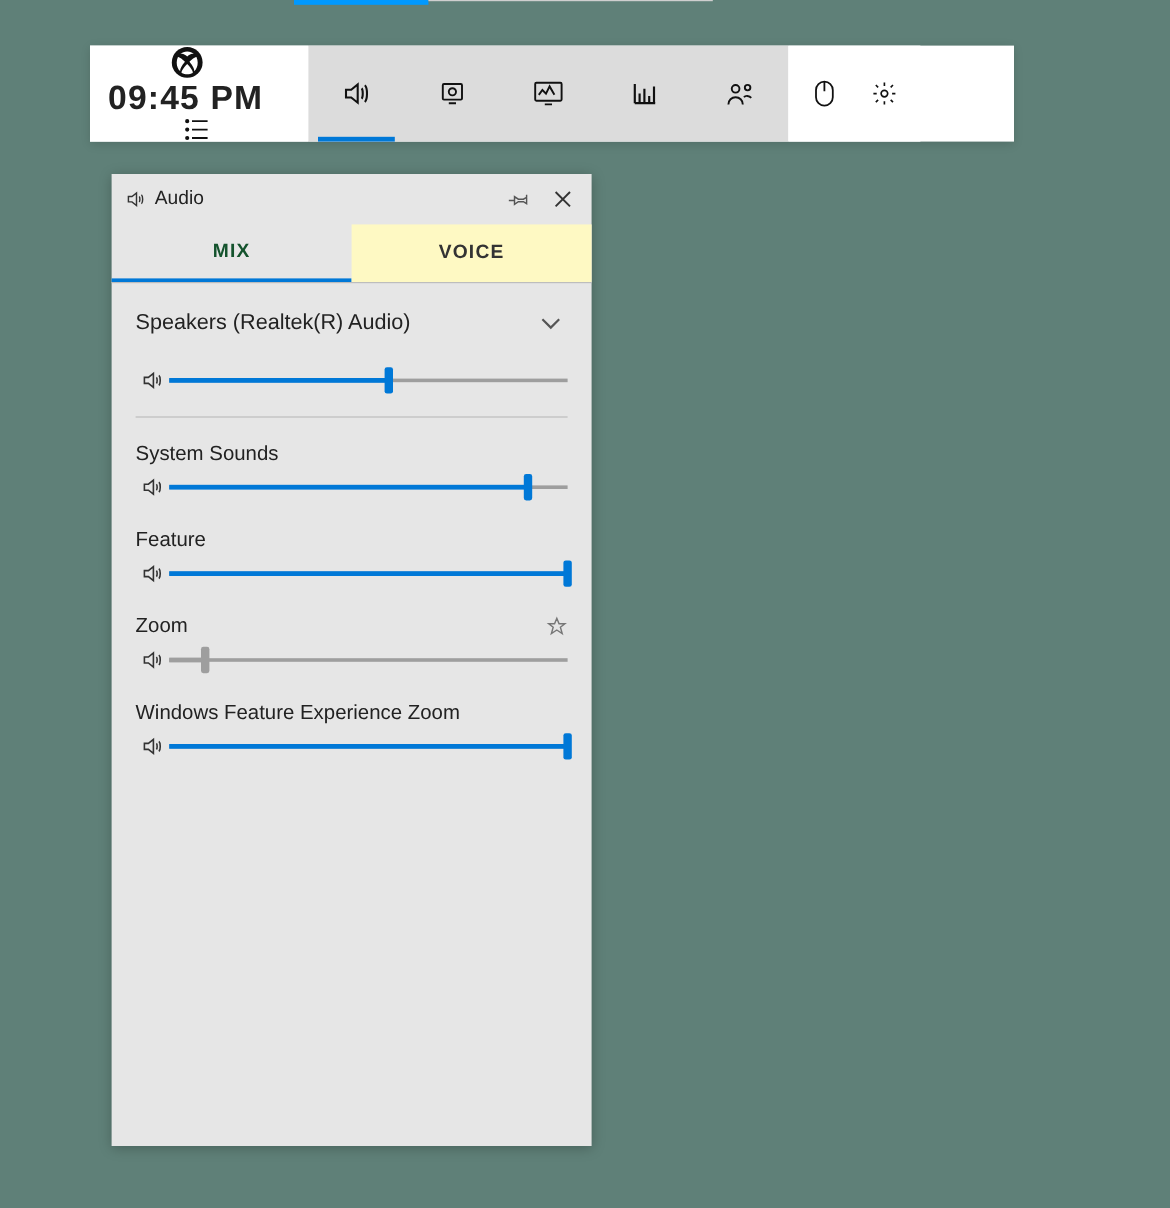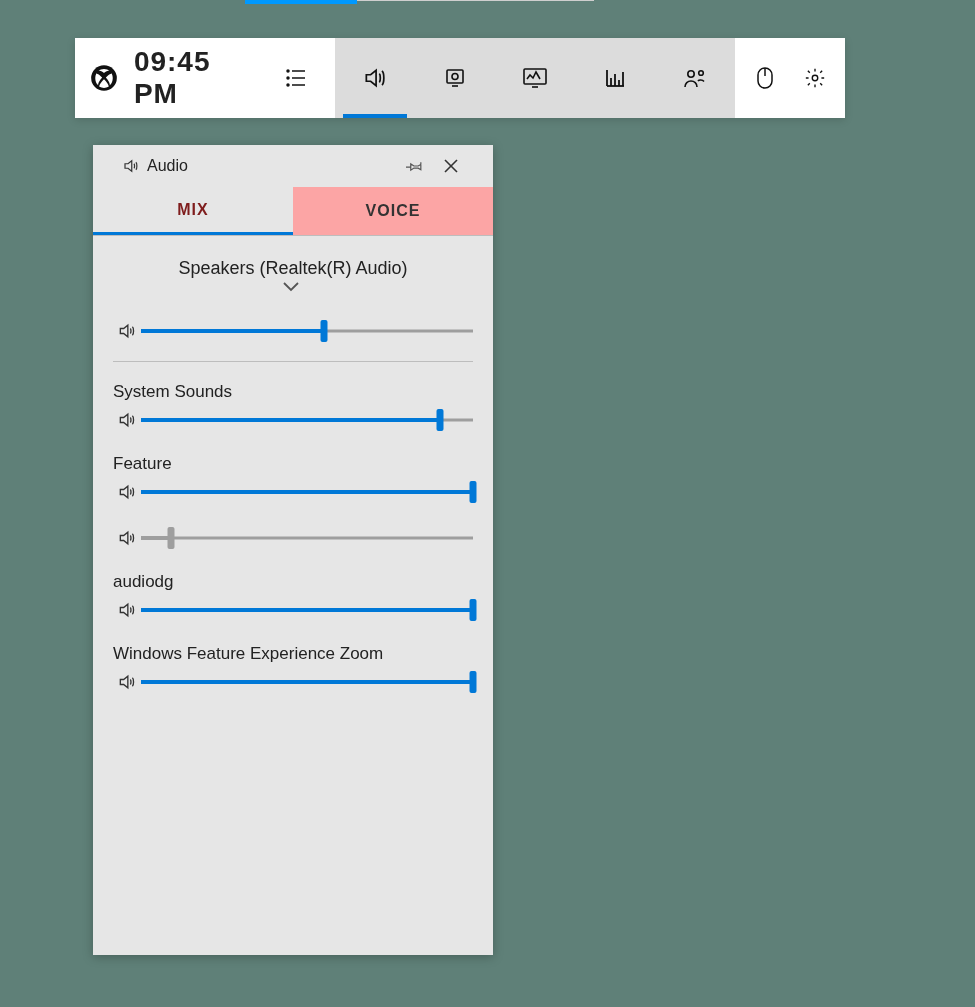--- a/index.html
+++ b/index.html
@@ -20,52 +20,52 @@
   .top-accent{position:absolute;top:0;left:245px;width:112px;height:4px;background:var(--accent-top);}
   .top-accent2{position:absolute;top:0;left:357px;width:237px;height:1px;background:#cfcfcf;}
 
   
   .toolbar{
     position:absolute;left:75px;top:38px;width:770px;height:80px;
     display:flex;align-items:stretch;
     box-shadow:0 2px 8px rgba(0,0,0,.15);
     background:#fff;
   }
-  .toolbar .section-left{display:flex;align-items:center;background:#fff;padding:0 20px 0 15px;}
+  .toolbar .section-left{display:flex;align-items:center;background:#fff;padding:0 20px 0 15px;flex-direction:column;}
   .toolbar .xbox{width:30px;height:30px;display:flex;align-items:center;justify-content:center;margin-right:15px;}
   .toolbar .time{font-size:28px;font-weight:700;letter-spacing:1px;margin-right:18px;}
   .toolbar .btn{width:80px;height:80px;display:flex;align-items:center;justify-content:center;position:relative;}
   .toolbar .btn.small{width:40px;}
   .toolbar .btn.list{width:40px;}
   .toolbar .section-mid{display:flex;align-items:center;background:var(--panel-dark);}
   .toolbar .section-right{display:flex;align-items:center;background:#fff;padding:0 5px;}
   .toolbar .btn.active::after{content:"";position:absolute;bottom:0;left:8px;right:8px;height:4px;background:var(--accent);}
 
   
   .audio-panel{
     position:absolute;left:93px;top:145px;width:400px;height:810px;
     background:var(--panel);box-shadow:0 2px 10px rgba(0,0,0,.25);
     display:flex;flex-direction:column;
   }
   .audio-header{
-    height:42px;display:flex;align-items:center;padding:0 24px;
+    height:42px;display:flex;align-items:center;padding:0 6px;
     font-size:16px;
   }
   .audio-header .sp{width:28px;display:flex;align-items:center;justify-content:center;}
   .audio-header .title{flex:1;padding-left:2px;font-size:16px;}
   .audio-header .pin,.audio-header .close{width:36px;height:36px;display:flex;align-items:center;justify-content:center;}
 
   .tabs{display:flex;height:48px;border-bottom:1px solid #bdbdbd;}
   .tab{flex:1;display:flex;align-items:center;justify-content:center;font-size:16px;font-weight:600;letter-spacing:1px;color:#333;position:relative;}
-  .tab.active{border-bottom:3px solid var(--accent);color:#7f1d1d;}
-  .tab:not(.active){background:#fca5a5;}
+  .tab.active{border-bottom:3px solid var(--accent);color:#14532d;}
+  .tab:not(.active){background:#fef9c3;}
 
   .content{flex:1;padding:14px 20px 20px 20px;overflow:hidden;}
 
-  .device-row{display:flex;align-items:center;justify-content:space-between;font-size:18px;margin:8px 0 26px 0;flex-direction:column;}
+  .device-row{display:flex;align-items:center;justify-content:space-between;font-size:18px;margin:8px 0 26px 0;}
   .device-row .chev{width:24px;}
 
   .slider-row{display:flex;align-items:center;margin-bottom:8px;}
   .slider-row .vicon{width:28px;display:flex;align-items:center;justify-content:center;}
   .slider{flex:1;height:24px;position:relative;}
   .track{position:absolute;top:50%;left:0;right:0;height:3px;background:var(--slider-track);transform:translateY(-50%);}
   .fill{position:absolute;top:50%;left:0;height:4px;background:var(--accent);transform:translateY(-50%);}
   .thumb{position:absolute;top:50%;width:7px;height:22px;background:var(--accent);transform:translate(-50%,-50%);border-radius:2px;}
   .thumb.muted{background:#9e9e9e;}
   .fill.muted{background:#9e9e9e;}
@@ -254,69 +254,58 @@
               </svg>
             </div>
             <div class="slider">
               <div class="track"></div>
               <div class="fill" style="width: 100%;"></div>
               <div class="thumb" style="left: 100%;"></div>
             </div>
           </div>
         </div>
         <div class="app-block">
+          <div class="app-label">
+            <span>Zoom</span>
+            <span>
+              <svg width="18" height="18" viewBox="0 0 24 24" fill="none" stroke="#777" stroke-width="1.6">
+                <path d="M12 3l2.5 6H21l-5 4 2 7-6-4-6 4 2-7-5-4h6.5z"></path>
+              </svg>
+            </span>
+          </div>
           <div class="slider-row">
             <div class="vicon">
               <svg width="20" height="20" viewBox="0 0 24 24" fill="none" stroke="#333" stroke-width="1.6">
                 <path d="M4 9v6h4l5 4V5L8 9H4z"></path>
                 <path d="M16 9c1 1 1 5 0 6"></path>
                 <path d="M18.5 7c1.8 1.5 1.8 8.5 0 10"></path>
               </svg>
             </div>
             <div class="slider">
               <div class="track"></div>
               <div class="fill muted" style="width: 9%;"></div>
               <div class="thumb muted" style="left: 9%;"></div>
             </div>
           </div>
         </div>
         <div class="app-block">
           <div class="app-label">
-            <span>audiodg</span>
+            <span>Windows Feature Experience Zoom</span>
           </div>
           <div class="slider-row">
             <div class="vicon">
               <svg width="20" height="20" viewBox="0 0 24 24" fill="none" stroke="#333" stroke-width="1.6">
                 <path d="M4 9v6h4l5 4V5L8 9H4z"></path>
                 <path d="M16 9c1 1 1 5 0 6"></path>
                 <path d="M18.5 7c1.8 1.5 1.8 8.5 0 10"></path>
               </svg>
             </div>
             <div class="slider">
               <div class="track"></div>
               <div class="fill" style="width: 100%;"></div>
               <div class="thumb" style="left: 100%;"></div>
             </div>
           </div>
         </div>
-        <div class="app-block">
-          <div class="app-label">
-            <span>Windows Feature Experience Zoom</span>
-          </div>
-          <div class="slider-row">
-            <div class="vicon">
-              <svg width="20" height="20" viewBox="0 0 24 24" fill="none" stroke="#333" stroke-width="1.6">
-                <path d="M4 9v6h4l5 4V5L8 9H4z"></path>
-                <path d="M16 9c1 1 1 5 0 6"></path>
-                <path d="M18.5 7c1.8 1.5 1.8 8.5 0 10"></path>
-              </svg>
-            </div>
-            <div class="slider">
-              <div class="track"></div>
-              <div class="fill" style="width: 100%;"></div>
-              <div class="thumb" style="left: 100%;"></div>
-            </div>
-          </div>
-        </div>
       </div>
 
   </div>
 </div>
 
 </body></html>

